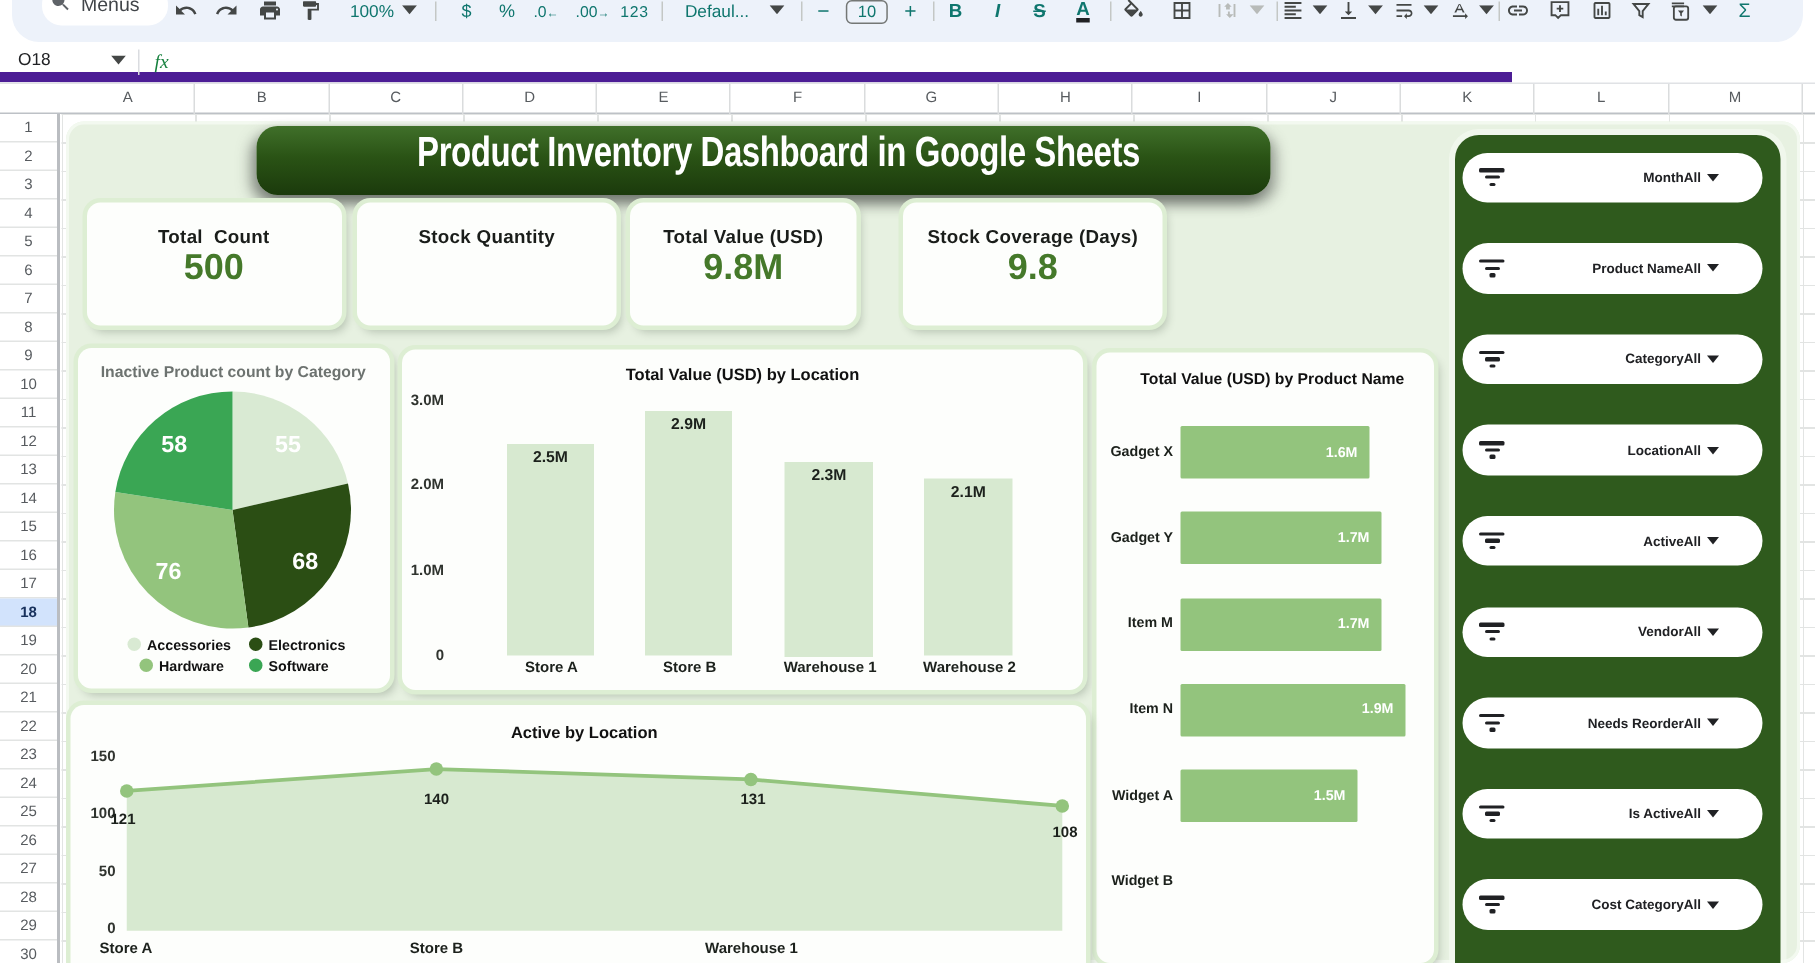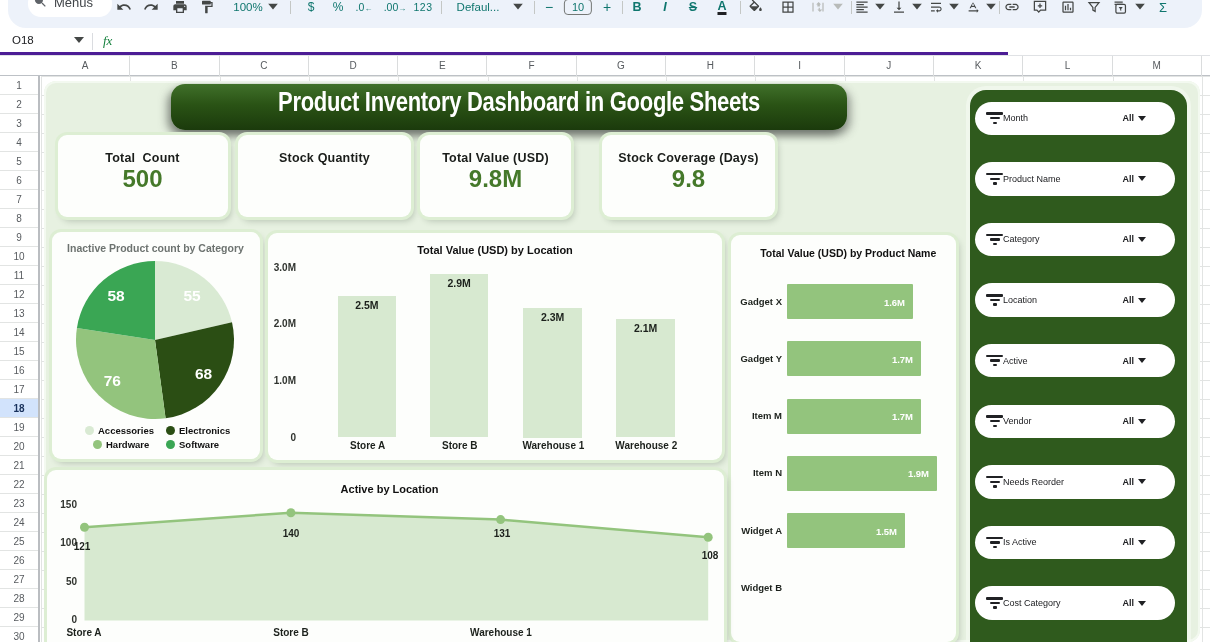--- a/index.html
+++ b/index.html
@@ -8,21 +8,21 @@
 .abs{position:absolute}
 
 #tbar{position:absolute;left:8px;top:-22px;width:1194px;height:50px;background:#edf2fa;border-radius:18px}
 #search{position:absolute;left:28px;top:-10px;width:84px;height:27px;background:#fff;border-radius:13px}
 #search svg{position:absolute;left:5px;top:7px}
 #search span{position:absolute;left:26px;top:5px;font-size:13px;color:#414549}
 .ti{position:absolute;top:7px;transform:translate(-50%,-50%);color:#0f766e;font-size:12px;font-weight:bold;white-space:nowrap}
 .ti svg{display:block}
 .tsep{position:absolute;top:1px;width:1px;height:13px;background:#c4c7c5}
 
-#fbar{position:absolute;left:0;top:28px;width:1008px;height:27px;background:#fff;border-bottom:3px solid #4c1d95}
+#fbar{position:absolute;left:0;top:28px;width:1008px;height:27px;background:#fff;border-bottom:7px solid #4c1d95}
 #nbox{position:absolute;left:12px;top:6px;font-size:11.5px;color:#202124}
 #fx{position:absolute;left:103px;top:5px;font-family:"Liberation Serif",serif;font-style:italic;font-size:13px;color:#15803d}
 
 #chead{position:absolute;left:0;top:55px;width:1210px;height:21px;background:#fff;border-bottom:1px solid #bdc1c6;border-top:1px solid #e0e2e5}
 .ch{position:absolute;top:0;height:20px;line-height:20px;text-align:center;font-size:10px;color:#575b5f;border-right:1px solid #dadcdd}
 #corner{position:absolute;left:0;top:55px;width:40px;height:21px;background:#fff;border-right:2px solid #babdc1;border-bottom:1px solid #bdc1c6}
 #rhead{position:absolute;left:0;top:76px;width:40px;height:566px;background:#fff;border-right:2px solid #babdc1}
 .rh{position:absolute;left:0;width:38px;height:19px;line-height:19px;text-align:center;font-size:10px;color:#575b5f;border-bottom:1px solid #e2e4e3}
 .rh.sel{background:#d2e3fc;color:#18315c;font-weight:bold}
 
@@ -56,21 +56,21 @@
 #actcard{left:47px;top:470px;width:677px;height:180px}
 .ayax{position:absolute;left:40px;width:37px;text-align:right;font-size:10px;color:#30342f;font-weight:600}
 .aval{position:absolute;width:50px;text-align:center;font-size:10px;font-weight:bold;color:#1c211c}
 .axlab{position:absolute;width:110px;text-align:center;font-size:10px;font-weight:bold;color:#1c211c}
 
 #panel{position:absolute;left:970px;top:90px;width:217px;height:552px;background:#2f5a1d;border-radius:16px 16px 0 0;box-shadow:0 0 0 4px rgba(246,251,244,.6)}
 .pill{position:absolute;left:975px;width:200px;height:33.5px;background:#fff;border-radius:17px;display:flex;align-items:center}
 .fico{width:17px;margin-left:11px;display:flex;flex-direction:column;align-items:center}
 .fico i{display:block;background:#202124;height:2.4px;border-radius:1px;margin-bottom:2.2px}
 .f1{width:17px}.f2{width:10px}.f3{width:4px;margin-bottom:0!important}
-.plab{flex:1;text-align:left;font-size:9px;font-weight:normal;color:#202124}
+.plab{flex:1;text-align:right;font-size:9px;font-weight:bold;color:#202124}
 .pall{font-size:9px;font-weight:bold;color:#202124;margin-right:29px;display:flex;align-items:center}
 .car{display:inline-block;width:0;height:0;border-left:4px solid transparent;border-right:4px solid transparent;border-top:5px solid #202124;margin-left:4px}
 </style></head>
 <body>
 <div id="app">
 <div id="tbar"></div>
 <div id="search">
       <svg width="15" height="15" viewBox="0 0 24 24" style="position:absolute;left:5px;top:4px">
         <path fill="#5f6368" d="M15.5 14h-.79l-.28-.27C15.41 12.59 16 11.11 16 9.5 16 5.91 13.09 3 9.5 3S3 5.91 3 9.5 5.91 16 9.5 16c1.61 0 3.09-.59 4.23-1.57l.27.28v.79l5 4.99L20.49 19l-4.99-5z"></path>
       </svg>

